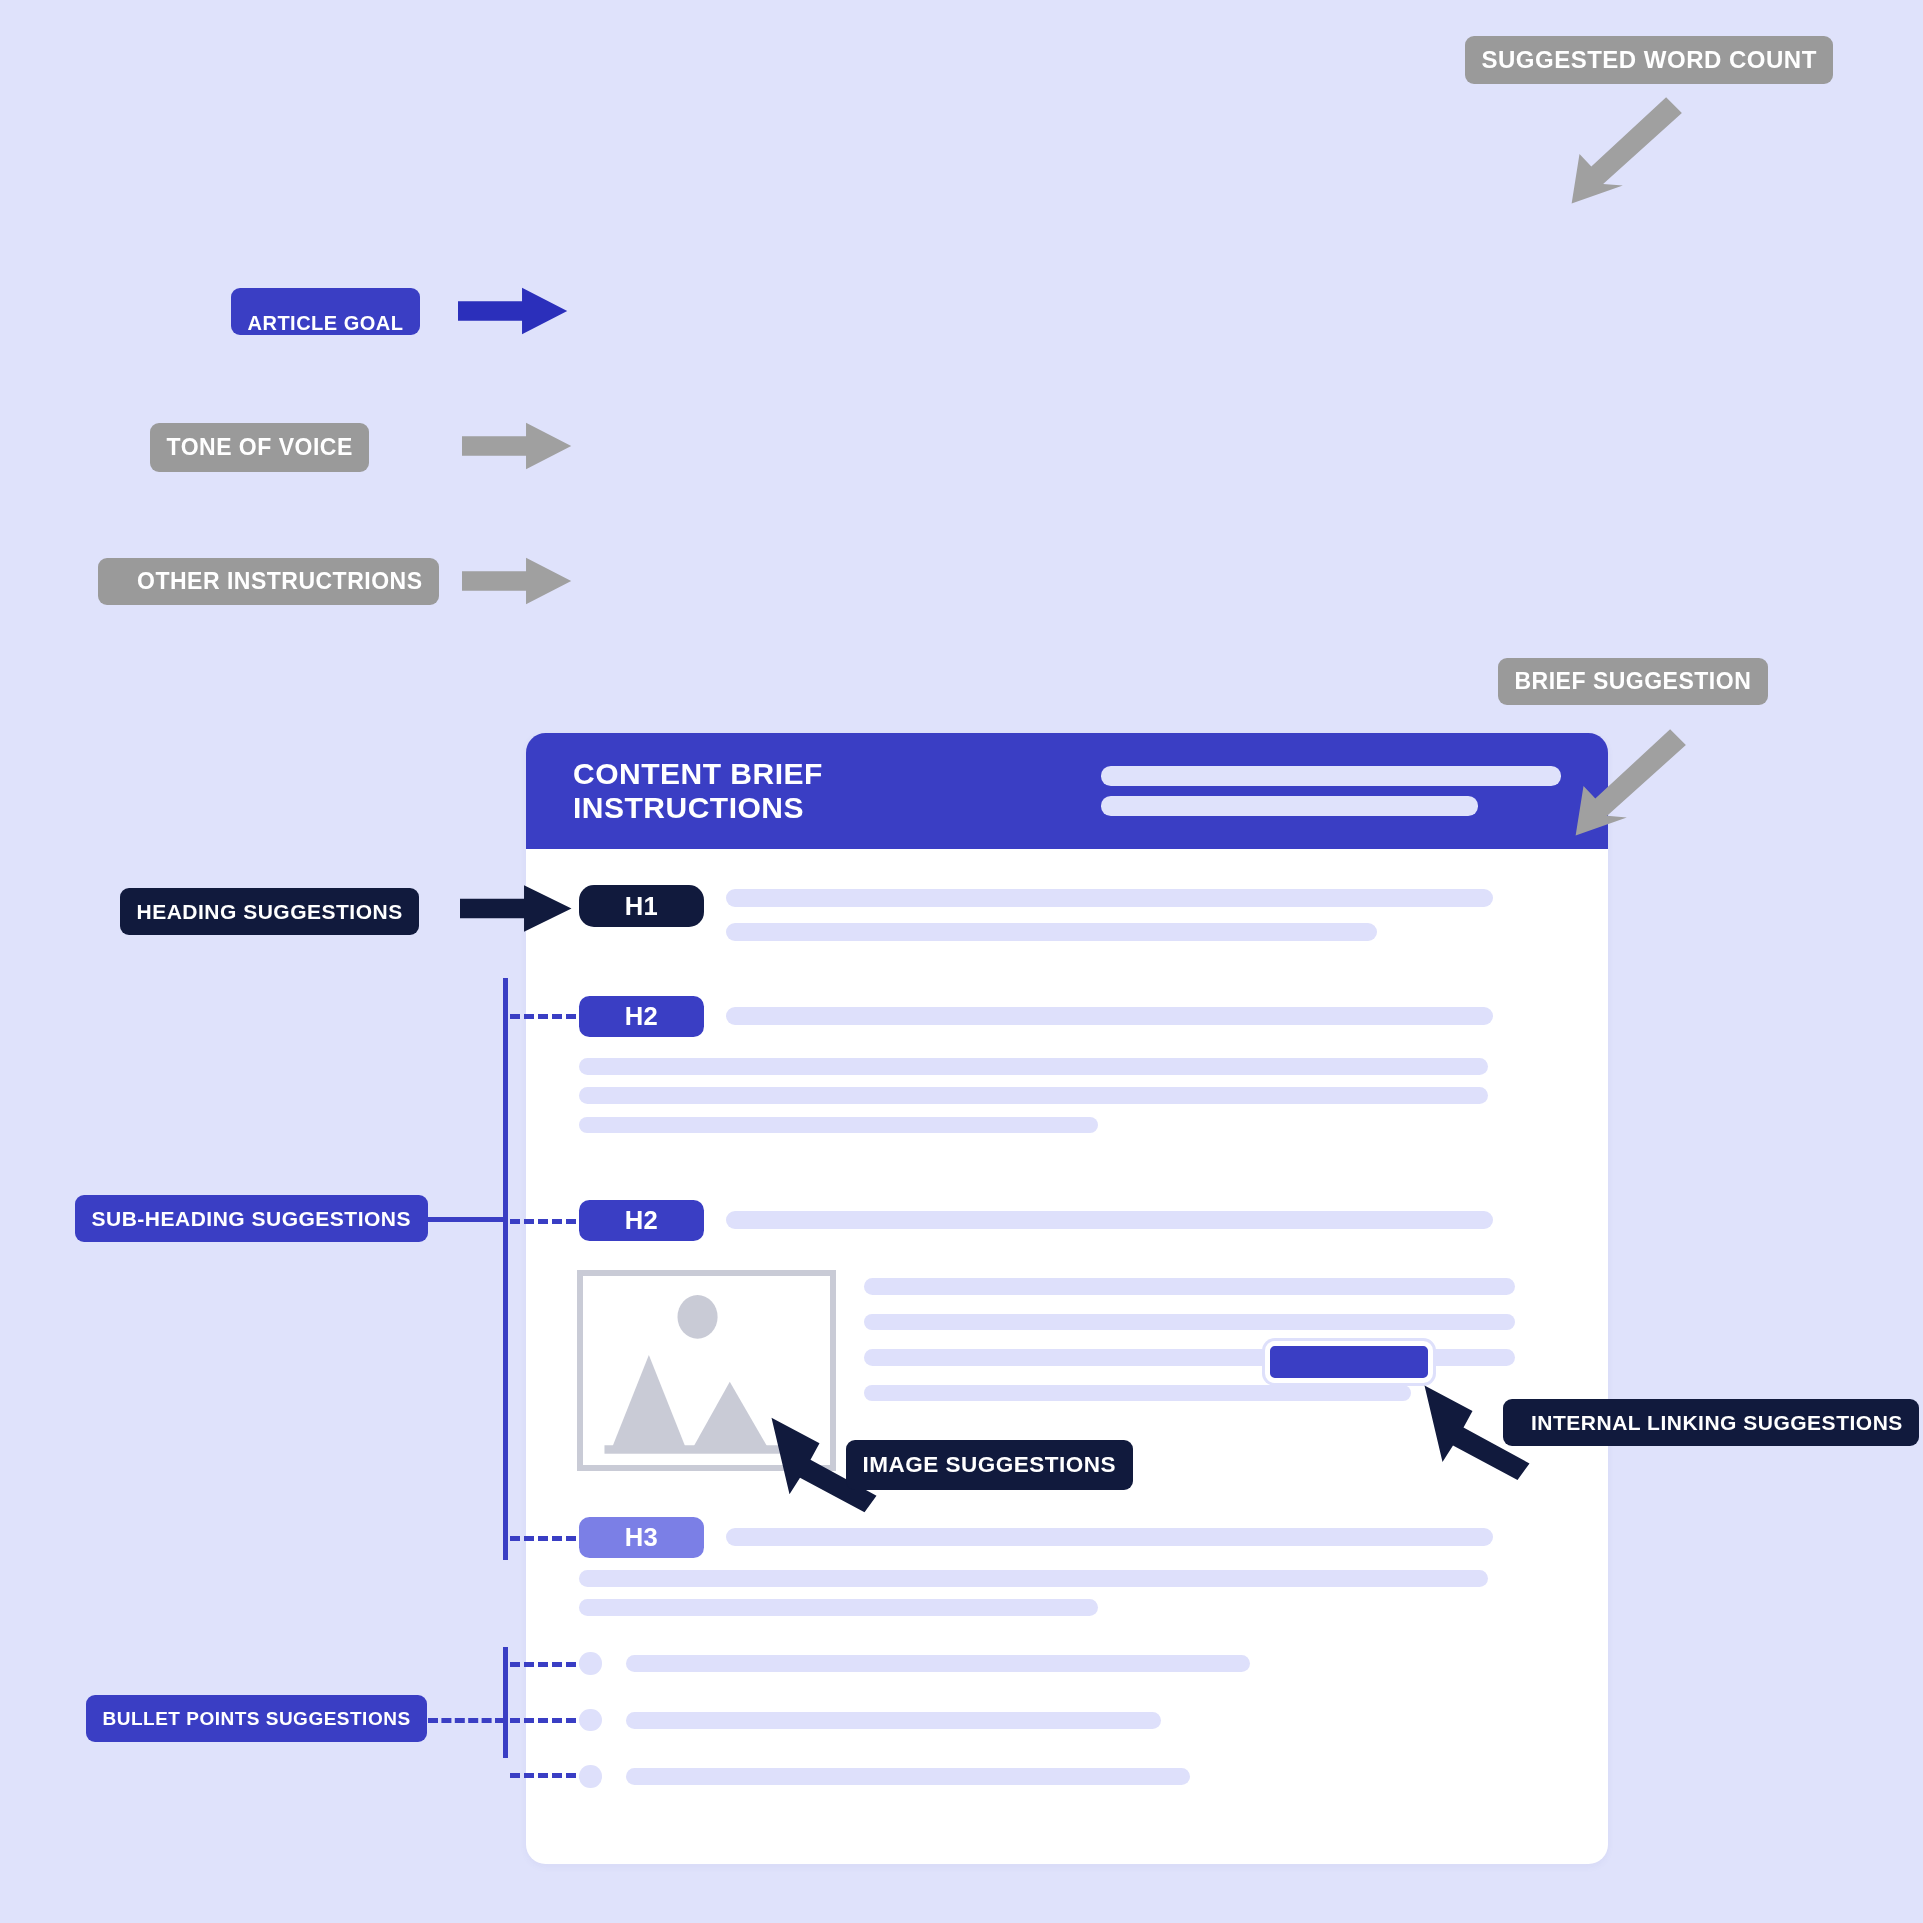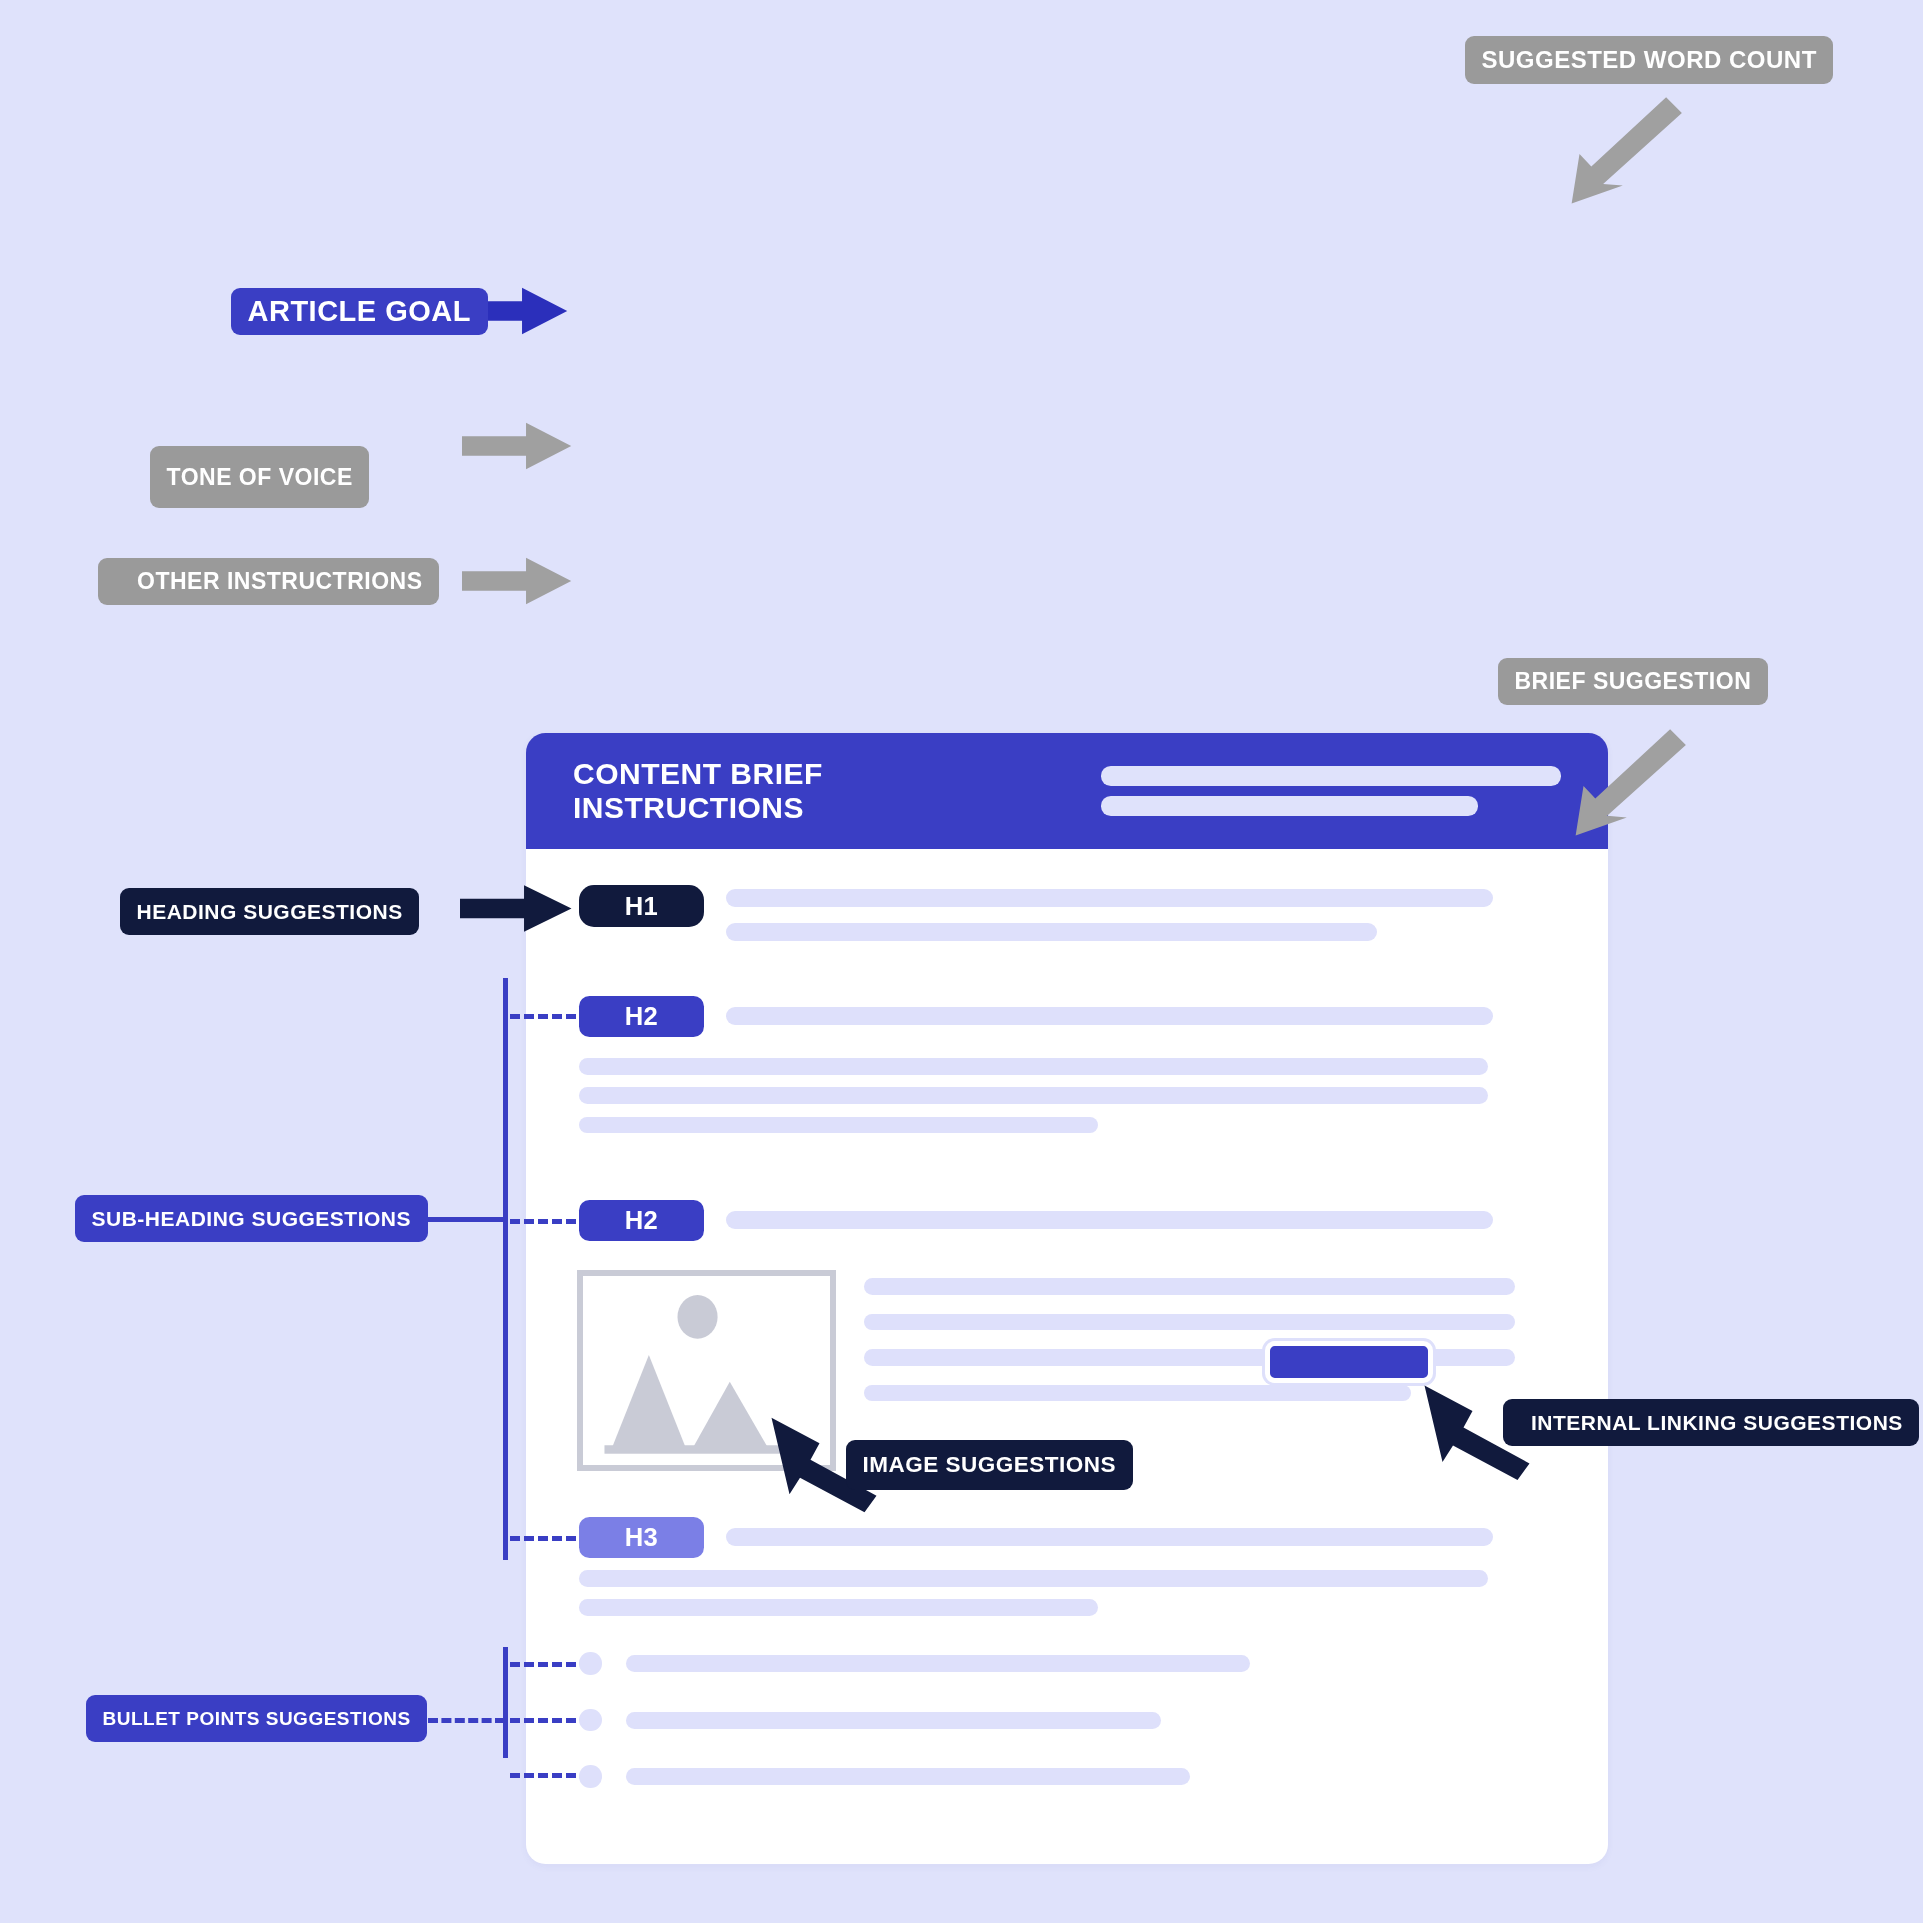--- a/index.html
+++ b/index.html
@@ -239,25 +239,25 @@
   </svg>
 
   <svg class="arrow" style="left:1420px; top:1381px; width:120px; height:90px;" viewBox="0 0 160 120" width="120" height="90">
     <polygon points="6,6 70,40 58,62 146,110 130,132 44,86 30,108" fill="#111a3d"></polygon>
   </svg>
 
   <div class="label grey" style="left:1465px; top:36px; height:48px; font-size:24px;">
     <span>SUGGESTED WORD COUNT</span>
   </div>
 
-  <div class="label blue" style="left:231px; top:288px; height:47px; font-size:29px;">
+  <div class="label blue" style="left:231px; top:288px; height:47px; font-size:20px;align-items:flex-end;">
     <span>ARTICLE GOAL</span>
   </div>
 
-  <div class="label grey" style="left:150px; top:423px; height:62px; font-size:23px;margin-top:23px;">
+  <div class="label grey" style="left:150px; top:423px; height:49px; font-size:23px;">
     <span>TONE OF VOICE</span>
   </div>
 
   <div class="label grey" style="left:98px; top:558px; height:47px; font-size:23px;padding-left:39px;">
     <span>OTHER INSTRUCTRIONS</span>
   </div>
 
   <div class="label grey" style="left:1498px; top:658px; height:47px; font-size:23px;">
     <span>BRIEF SUGGESTION</span>
   </div>

